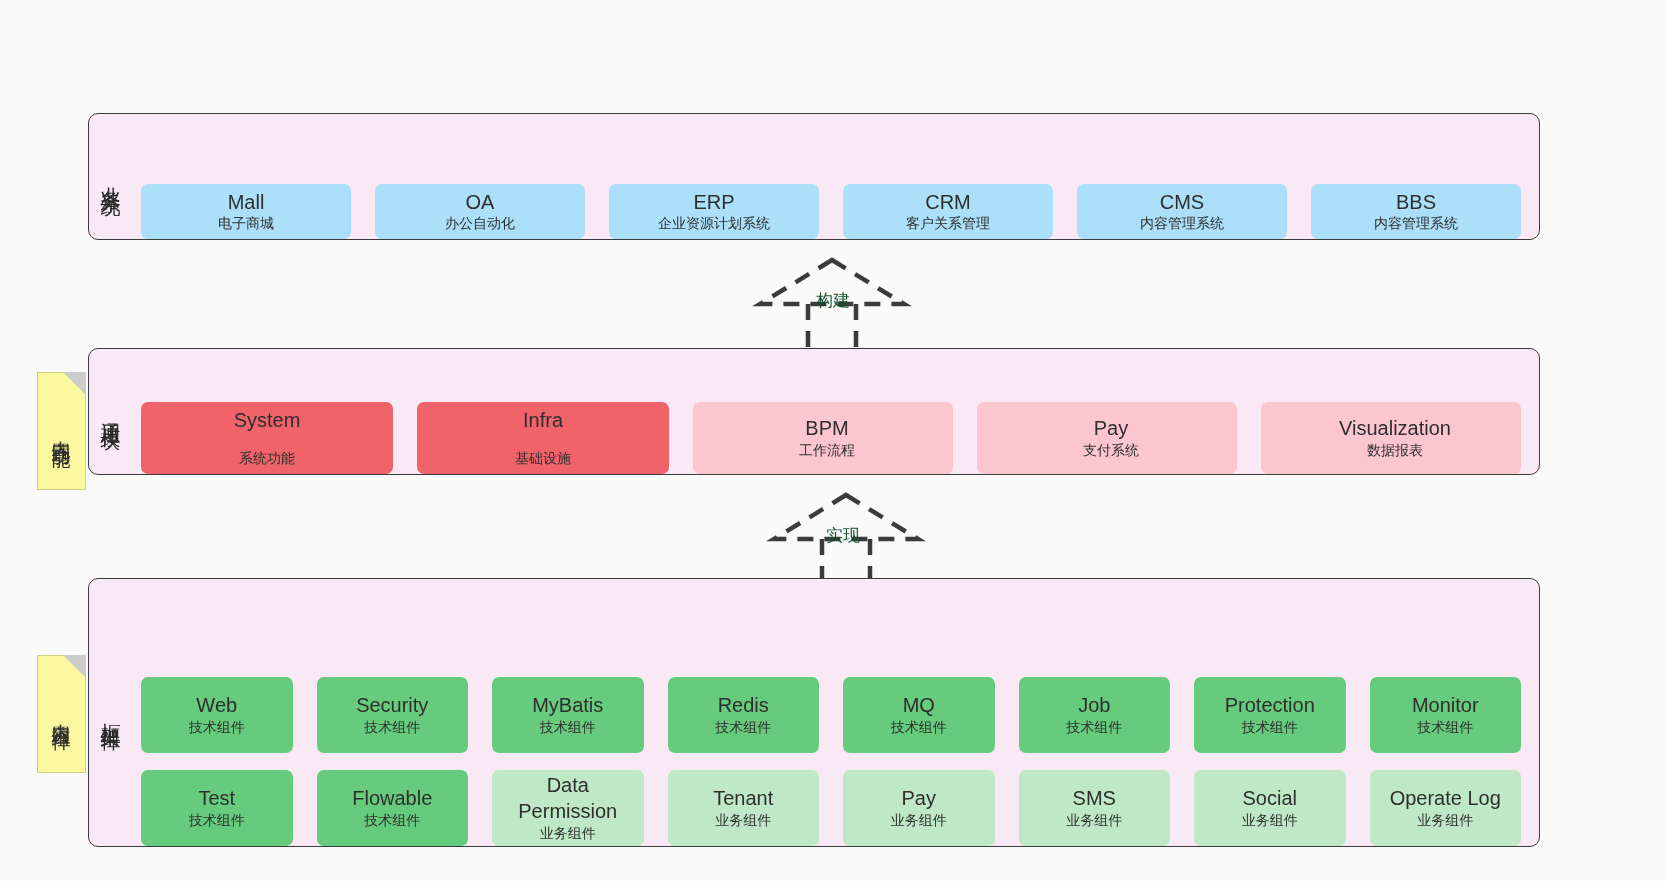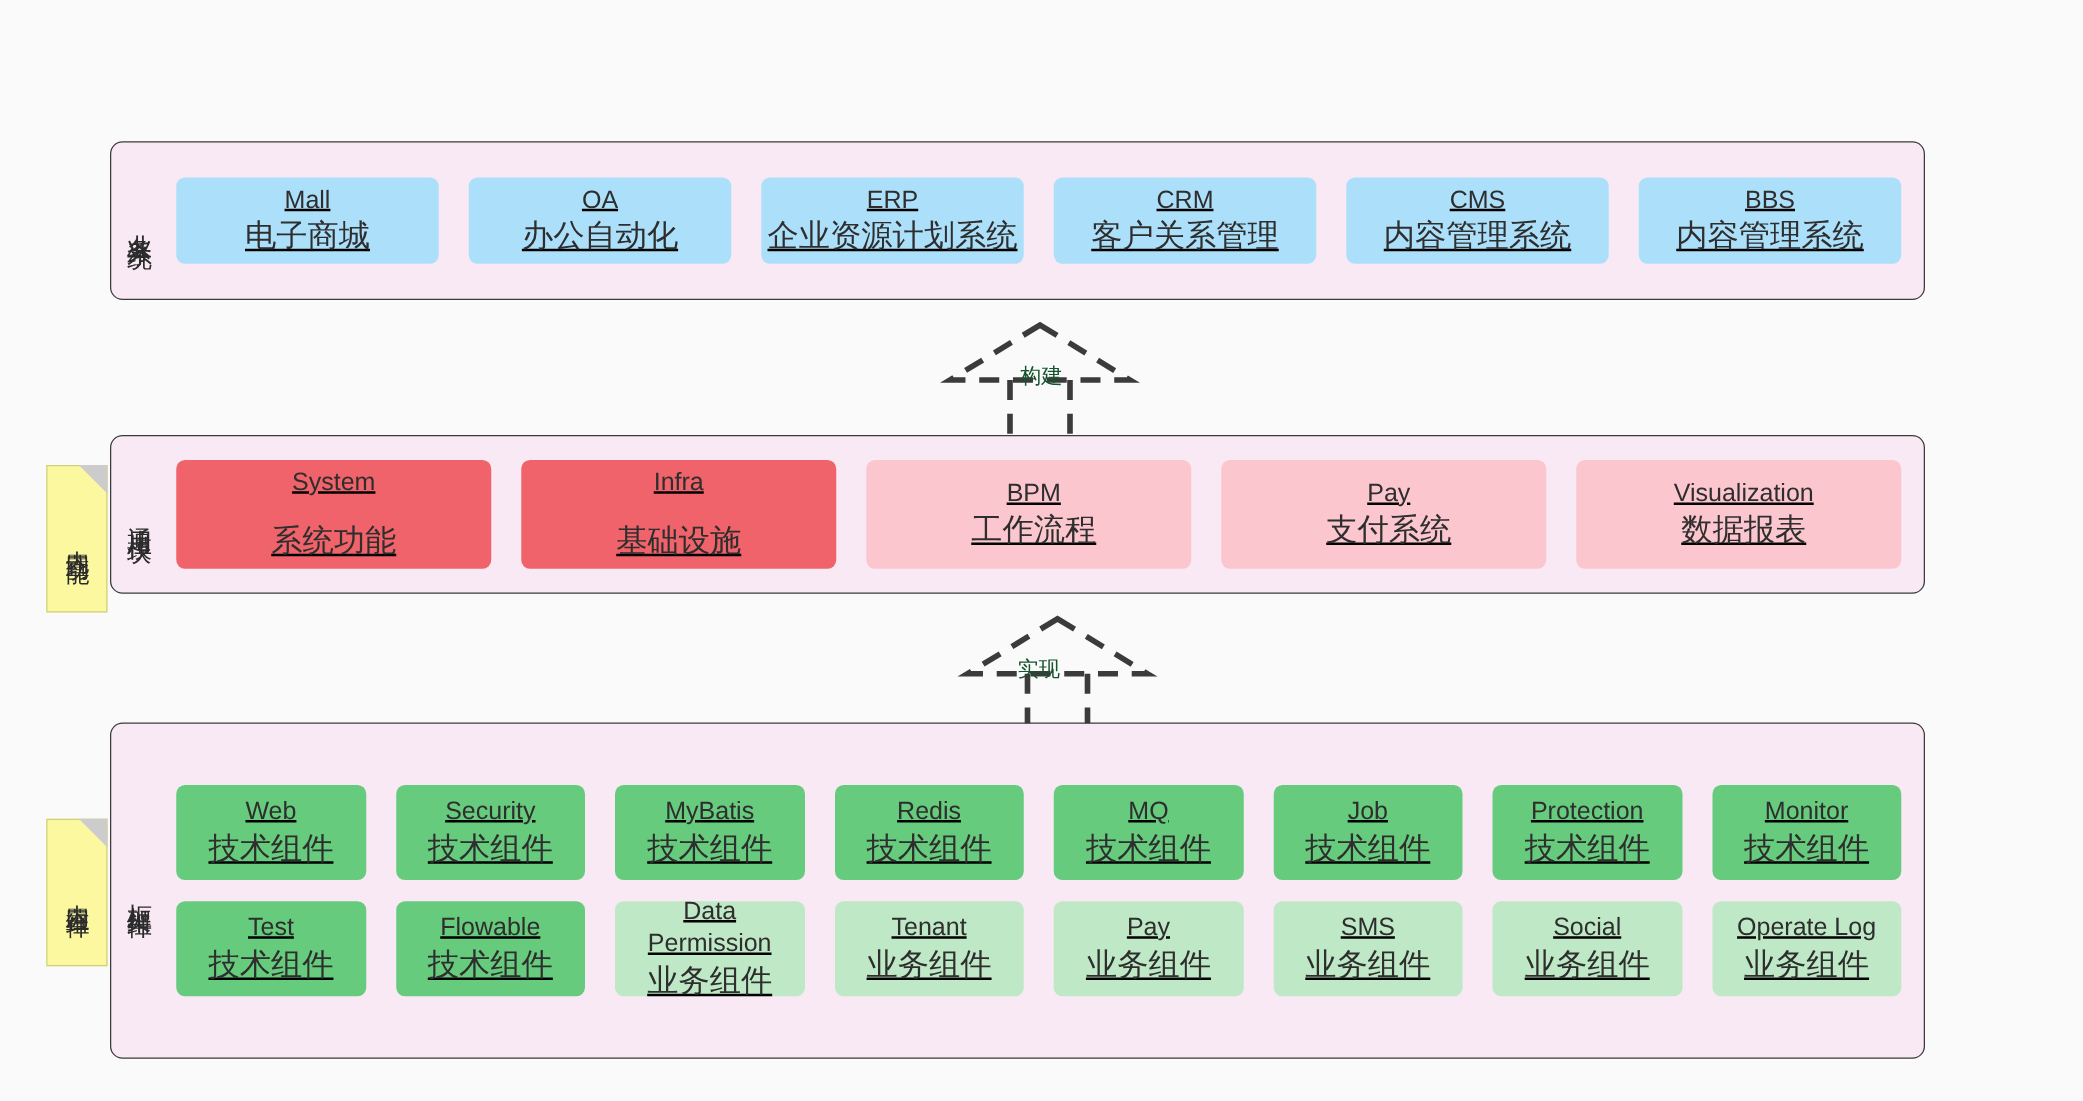--- a/index.html
+++ b/index.html
@@ -36,45 +36,44 @@
     writing-mode: vertical-rl;
     text-orientation: upright;
     letter-spacing: 3px;
     line-height: 1;
     user-select: none;
   }
   .layer-body {
     flex: 1 1 auto;
     display: flex;
     flex-direction: column;
-    justify-content: center;
+    justify-content: flex-end;
     gap: 17px;
     padding: 0 18px 0 8px;
-    text-decoration: underline;
   }
   .row {
     display: flex;
     gap: 24px;
     align-items: stretch;
   }
   .card {
     flex: 1 1 0;
     border-radius: 7px;
     display: flex;
     flex-direction: column;
     align-items: center;
     justify-content: center;
     text-align: center;
     color: #2e2e2e;
     line-height: 1.28;
     padding: 6px 4px;
     min-width: 0;
   }
   .card .t1 { font-size: 20px; }
-  .card .t2 { font-size: 25px; }
+  .card .t2 { font-size: 14px; }
 
   
   .c-blue      { background: #ace0fa; }
   .c-red       { background: #f0636a; gap: 17px; }
   .c-pink      { background: #fbc6ce; padding-left: 12px; }
   .c-green     { background: #66cb7d; }
   .c-lgreen    { background: #bfe8c6; }
 
   
   .note {
@@ -190,21 +189,21 @@
         </div>
       </div>
     </div>
   </div>
 
   <div class="arrow-group" style="left:766px; top:491px; width:160px; height:96px;">
     <svg width="160" height="96" viewBox="0 0 160 96">
       <path d="M 80 4 L 152 48 L 8 48 Z" fill="none" stroke="#3b3b3b" stroke-width="4.5" stroke-dasharray="16 11" stroke-linecap="butt" stroke-linejoin="miter"></path>
       <path d="M 56 48 L 56 96 M 104 48 L 104 96" fill="none" stroke="#3b3b3b" stroke-width="4.5" stroke-dasharray="16 11"></path>
     </svg>
-    <span class="arrow-label" style="left:48px; top:33px;text-align:center;">实现</span>
+    <span class="arrow-label" style="left:60px; top:33px;text-align:center;">实现</span>
   </div>
 
   <div class="note" style="left:37px; top:655px; width:49px; height:118px;">
     <span class="fold"></span>
     <span>内置组件</span>
   </div>
 
   <div class="layer" id="layer-framework" style="left:88px; top:578px; width:1452px; height:269px;">
     <div class="layer-label">框架组件</div>
     <div class="layer-body">

